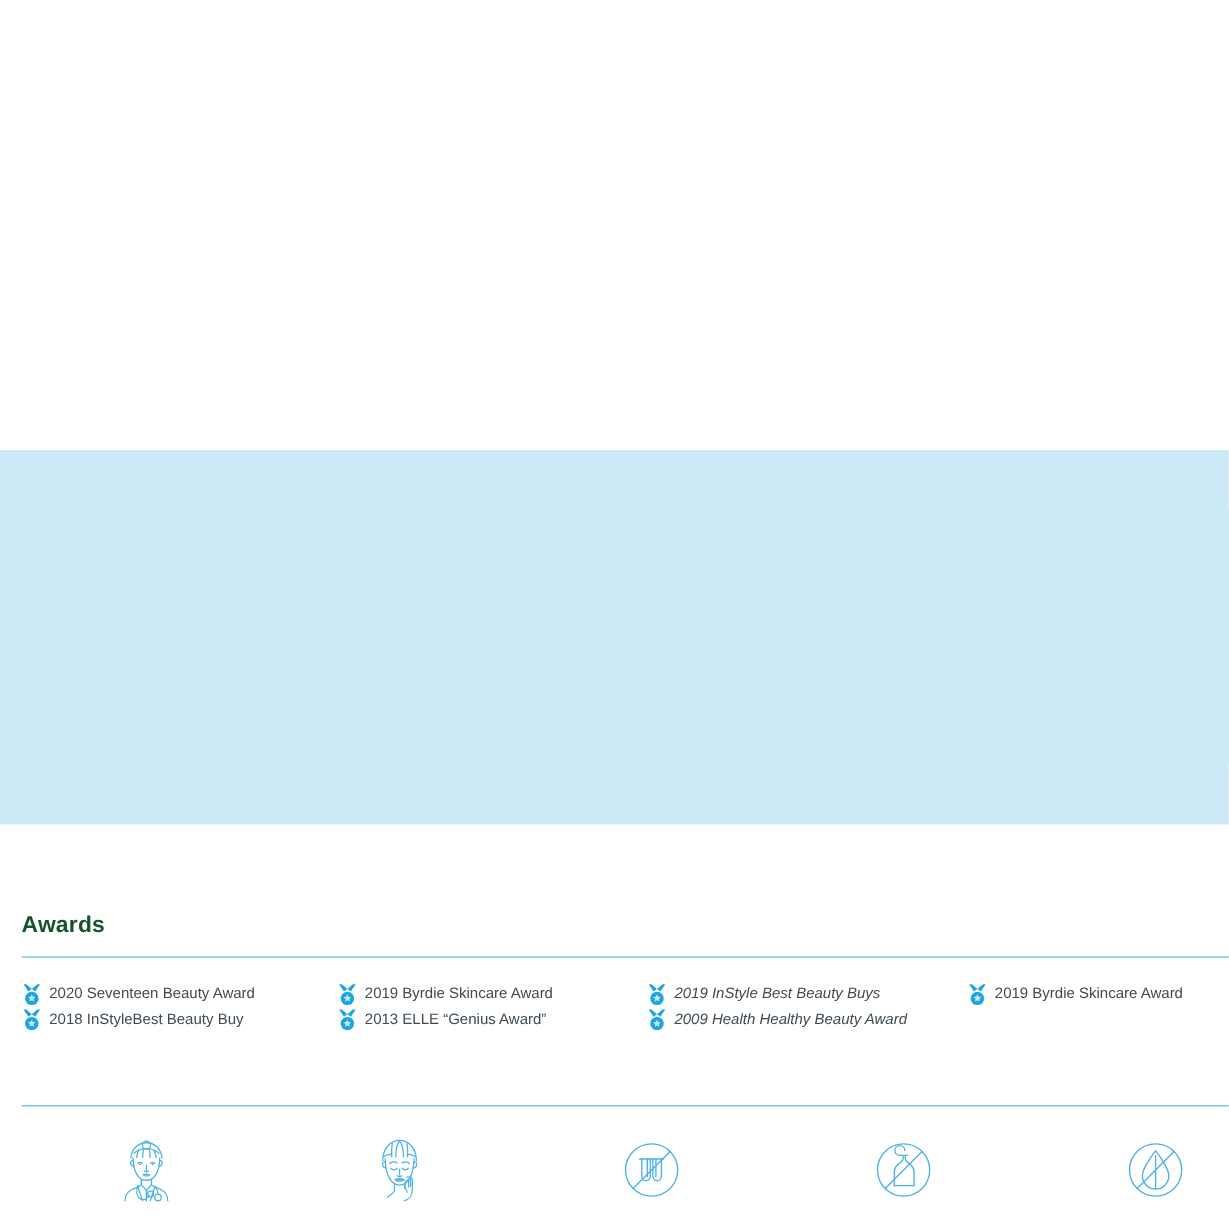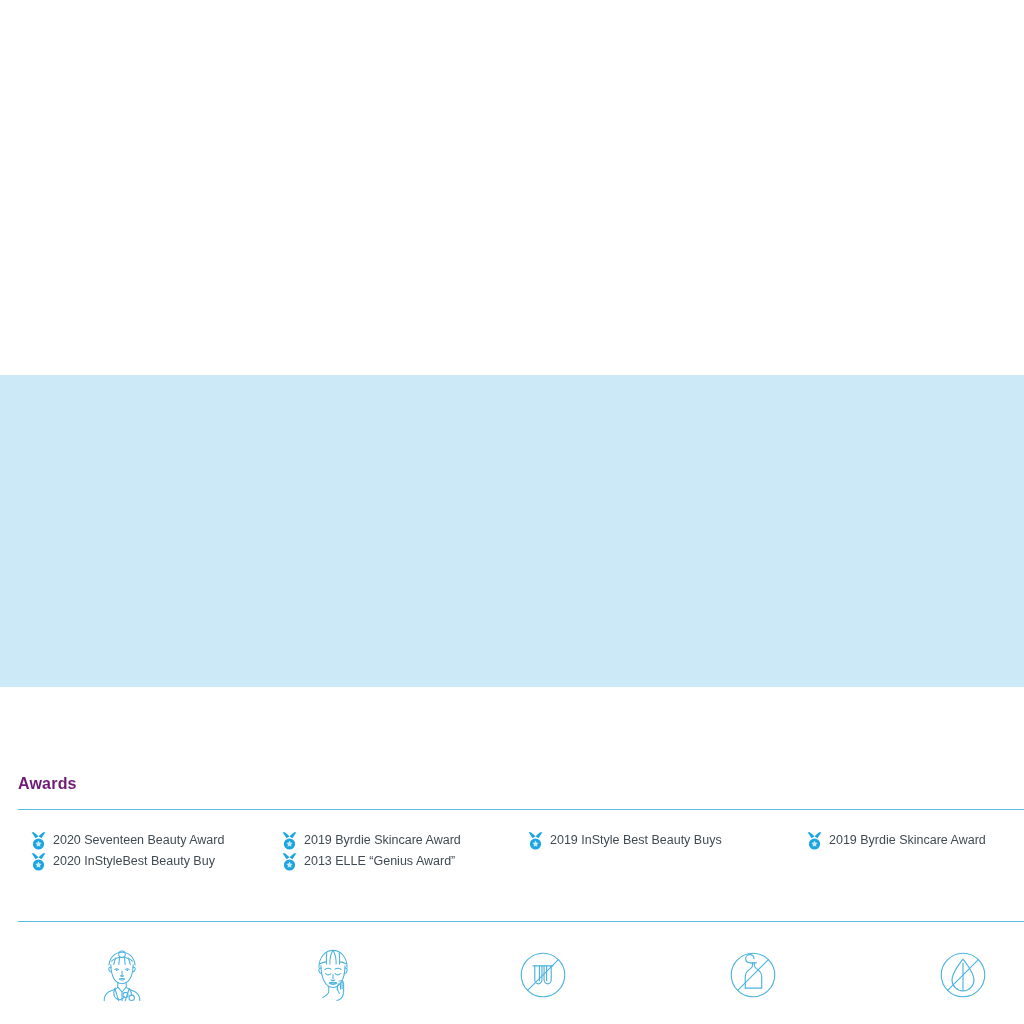--- a/index.html
+++ b/index.html
@@ -26,25 +26,25 @@
     box-sizing: border-box;
   }
 
   
   .section {
     position: absolute;
     left: 0;
     width: 1024px;
   }
   .section-title {
-    font-size: 16px;
+    font-size: 19px;
     font-weight: bold;
-    color: #701a75;
+    color: #14532d;
     letter-spacing: .2px;
-    margin: 12px 0 0 18px;
+    margin: 0 0 0 18px;
     padding: 0;
     line-height: 24px;
   }
   .section-rule {
     height: 1px;
     background: #56bfe6;
     margin-left: 18px;
     margin-right: 0;
   }
 
@@ -107,38 +107,38 @@
 <body>
 
 <div id="info-banner">
 
   <div class="section" id="awards-section">
     <h2 class="section-title">Awards</h2>
     <div class="section-rule" id="awards-rule"></div>
 
     <div id="awards-grid">
 
-      <div class="award-column" style="left:30px;">
+      <div class="award-column" style="left:18px;">
         <div class="award-item">
           <svg class="award-medal" viewBox="0 0 17 19">
             <path d="M1.6 1.2 L5.6 7.2 L8.5 5.2 L3.9 1.2 Z" fill="#1ba5e2"></path>
             <path d="M15.4 1.2 L11.4 7.2 L8.5 5.2 L13.1 1.2 Z" fill="#1ba5e2"></path>
             <circle cx="8.5" cy="13" r="5.6" fill="#1ba5e2"></circle>
             <path d="M8.5 9.6 L9.46 11.62 L11.6 11.93 L10.05 13.48 L10.42 15.66 L8.5 14.63 L6.58 15.66 L6.95 13.48 L5.4 11.93 L7.54 11.62 Z" fill="#cbe9f7"></path>
           </svg>
           <span class="award-label">2020 Seventeen Beauty Award</span>
         </div>
         <div class="award-item">
           <svg class="award-medal" viewBox="0 0 17 19">
             <path d="M1.6 1.2 L5.6 7.2 L8.5 5.2 L3.9 1.2 Z" fill="#1ba5e2"></path>
             <path d="M15.4 1.2 L11.4 7.2 L8.5 5.2 L13.1 1.2 Z" fill="#1ba5e2"></path>
             <circle cx="8.5" cy="13" r="5.6" fill="#1ba5e2"></circle>
             <path d="M8.5 9.6 L9.46 11.62 L11.6 11.93 L10.05 13.48 L10.42 15.66 L8.5 14.63 L6.58 15.66 L6.95 13.48 L5.4 11.93 L7.54 11.62 Z" fill="#cbe9f7"></path>
           </svg>
-          <span class="award-label">2020 InStyleBest Beauty Buy</span>
+          <span class="award-label">2018 InStyleBest Beauty Buy</span>
         </div>
       </div>
 
       <div class="award-column" style="left:281px;">
         <div class="award-item">
           <svg class="award-medal" viewBox="0 0 17 19">
             <path d="M1.6 1.2 L5.6 7.2 L8.5 5.2 L3.9 1.2 Z" fill="#1ba5e2"></path>
             <path d="M15.4 1.2 L11.4 7.2 L8.5 5.2 L13.1 1.2 Z" fill="#1ba5e2"></path>
             <circle cx="8.5" cy="13" r="5.6" fill="#1ba5e2"></circle>
             <path d="M8.5 9.6 L9.46 11.62 L11.6 11.93 L10.05 13.48 L10.42 15.66 L8.5 14.63 L6.58 15.66 L6.95 13.48 L5.4 11.93 L7.54 11.62 Z" fill="#cbe9f7"></path>
@@ -149,29 +149,38 @@
           <svg class="award-medal" viewBox="0 0 17 19">
             <path d="M1.6 1.2 L5.6 7.2 L8.5 5.2 L3.9 1.2 Z" fill="#1ba5e2"></path>
             <path d="M15.4 1.2 L11.4 7.2 L8.5 5.2 L13.1 1.2 Z" fill="#1ba5e2"></path>
             <circle cx="8.5" cy="13" r="5.6" fill="#1ba5e2"></circle>
             <path d="M8.5 9.6 L9.46 11.62 L11.6 11.93 L10.05 13.48 L10.42 15.66 L8.5 14.63 L6.58 15.66 L6.95 13.48 L5.4 11.93 L7.54 11.62 Z" fill="#cbe9f7"></path>
           </svg>
           <span class="award-label">2013 ELLE “Genius Award”</span>
         </div>
       </div>
 
-      <div class="award-column" style="left:527px;">
+      <div class="award-column" style="left:539px;font-style:italic;">
         <div class="award-item">
           <svg class="award-medal" viewBox="0 0 17 19">
             <path d="M1.6 1.2 L5.6 7.2 L8.5 5.2 L3.9 1.2 Z" fill="#1ba5e2"></path>
             <path d="M15.4 1.2 L11.4 7.2 L8.5 5.2 L13.1 1.2 Z" fill="#1ba5e2"></path>
             <circle cx="8.5" cy="13" r="5.6" fill="#1ba5e2"></circle>
             <path d="M8.5 9.6 L9.46 11.62 L11.6 11.93 L10.05 13.48 L10.42 15.66 L8.5 14.63 L6.58 15.66 L6.95 13.48 L5.4 11.93 L7.54 11.62 Z" fill="#cbe9f7"></path>
           </svg>
           <span class="award-label">2019 InStyle Best Beauty Buys</span>
+        </div>
+        <div class="award-item">
+          <svg class="award-medal" viewBox="0 0 17 19">
+            <path d="M1.6 1.2 L5.6 7.2 L8.5 5.2 L3.9 1.2 Z" fill="#1ba5e2"></path>
+            <path d="M15.4 1.2 L11.4 7.2 L8.5 5.2 L13.1 1.2 Z" fill="#1ba5e2"></path>
+            <circle cx="8.5" cy="13" r="5.6" fill="#1ba5e2"></circle>
+            <path d="M8.5 9.6 L9.46 11.62 L11.6 11.93 L10.05 13.48 L10.42 15.66 L8.5 14.63 L6.58 15.66 L6.95 13.48 L5.4 11.93 L7.54 11.62 Z" fill="#cbe9f7"></path>
+          </svg>
+          <span class="award-label">2009 Health Healthy Beauty Award</span>
         </div>
       </div>
 
       <div class="award-column" style="left:806px;">
         <div class="award-item">
           <svg class="award-medal" viewBox="0 0 17 19">
             <path d="M1.6 1.2 L5.6 7.2 L8.5 5.2 L3.9 1.2 Z" fill="#1ba5e2"></path>
             <path d="M15.4 1.2 L11.4 7.2 L8.5 5.2 L13.1 1.2 Z" fill="#1ba5e2"></path>
             <circle cx="8.5" cy="13" r="5.6" fill="#1ba5e2"></circle>
             <path d="M8.5 9.6 L9.46 11.62 L11.6 11.93 L10.05 13.48 L10.42 15.66 L8.5 14.63 L6.58 15.66 L6.95 13.48 L5.4 11.93 L7.54 11.62 Z" fill="#cbe9f7"></path>

